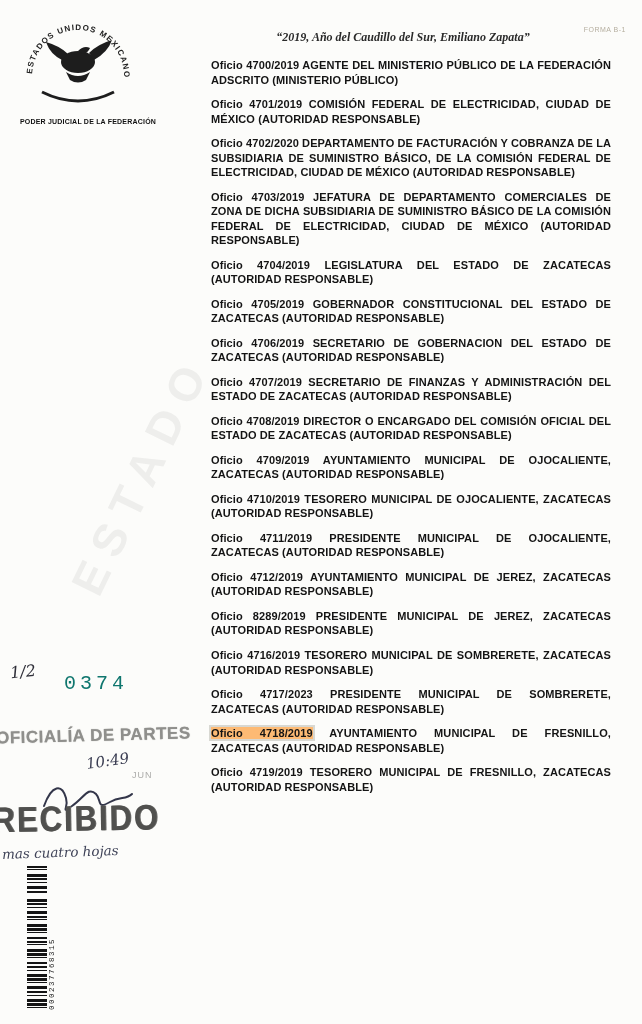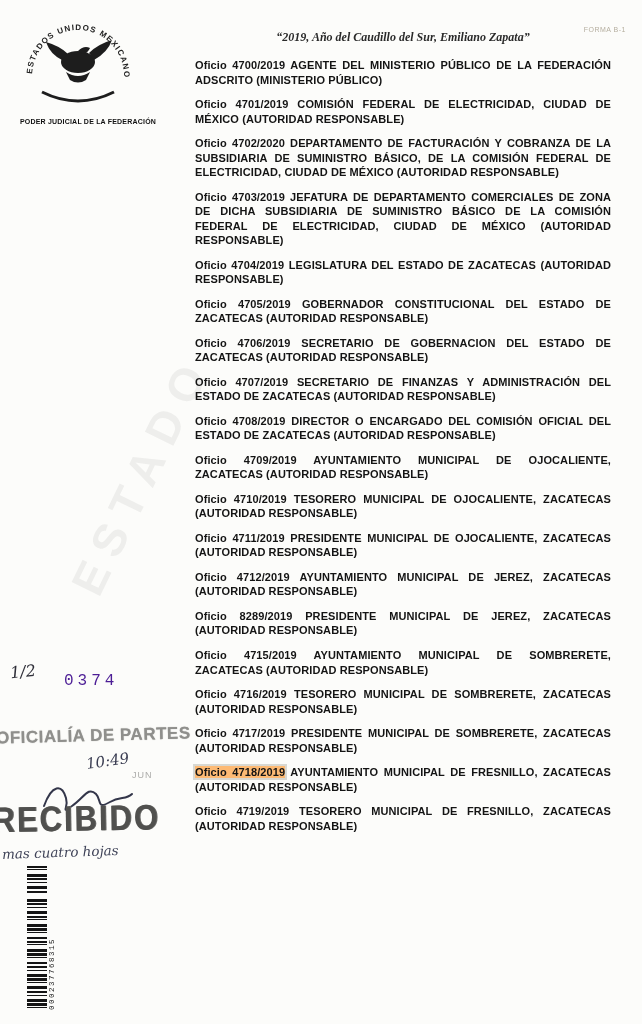--- a/index.html
+++ b/index.html
@@ -16,38 +16,38 @@
   }
   .forma{position:absolute;right:16px;top:26px;font-size:7px;color:#b5ae9f;letter-spacing:0.5px;}
   .seal{position:absolute;left:14px;top:8px;}
   .institution{
     position:absolute;left:4px;top:118px;width:168px;text-align:center;
     font-size:7px;font-weight:bold;letter-spacing:0.2px;color:#111;
   }
   
   .content{position:absolute;left:195px;top:58px;width:416px;z-index:2;}
   .entry{
-    margin:0 0 10px 0;font-size:11px;font-weight:bold;line-height:1.32;
+    margin:0 0 10px 16px;font-size:11px;font-weight:bold;line-height:1.32;
     text-align:justify;letter-spacing:0.1px;
   }
   .entry .hl{background:#fdba74;box-shadow:0 0 0 2px #d8d8d2;}
   
   .watermark{
     position:absolute;left:60px;top:580px;transform:rotate(-64deg);transform-origin:left top;
     font-size:46px;font-weight:bold;color:rgba(60,60,60,0.07);
     letter-spacing:12px;white-space:nowrap;z-index:1;
   }
   
   .stamp-fraction{
     position:absolute;left:10px;top:662px;font-family:"DejaVu Serif",serif;
     font-style:italic;font-size:16px;color:#2e2e38;transform:rotate(-6deg);
   }
   .stamp-folio{
     position:absolute;left:64px;top:672px;font-family:"Liberation Mono",monospace;
-    font-size:16px;letter-spacing:4px;color:#4c1d95;
+    font-size:20px;letter-spacing:4px;color:#0f766e;
   }
   .stamp-office{
     position:absolute;left:-4px;top:726px;font-size:17px;font-weight:bold;
     letter-spacing:0.5px;color:#8f8f8c;white-space:nowrap;transform:rotate(-1.5deg);
     text-shadow:0 0 1px #a5a5a2;
   }
   .stamp-time{
     position:absolute;left:86px;top:752px;font-style:italic;font-size:15px;
     color:#3a3d52;transform:rotate(-8deg);font-family:"DejaVu Serif",serif;
   }
@@ -131,25 +131,24 @@
 
     <p class="entry"><span class="num">Oficio 4710/2019</span> <span class="body">TESORERO MUNICIPAL DE OJOCALIENTE, ZACATECAS (AUTORIDAD RESPONSABLE)</span></p>
 
     <p class="entry"><span class="num">Oficio 4711/2019</span> <span class="body">PRESIDENTE MUNICIPAL DE OJOCALIENTE, ZACATECAS (AUTORIDAD RESPONSABLE)</span></p>
 
     <p class="entry"><span class="num">Oficio 4712/2019</span> <span class="body">AYUNTAMIENTO MUNICIPAL DE JEREZ, ZACATECAS (AUTORIDAD RESPONSABLE)</span></p>
 
 
     <p class="entry"><span class="num">Oficio 8289/2019</span> <span class="body">PRESIDENTE MUNICIPAL DE JEREZ, ZACATECAS (AUTORIDAD RESPONSABLE)</span></p>
 
-    <p class="entry"><span class="num">Oficio 4715/2019</span> <span class="body">AYUNTAMIENTO MUNICIPAL DE SOMBRERETE, ZACATECAS (AUTORIDAD RESPONSABLE)</span></p>
 
     <p class="entry"><span class="num">Oficio 4716/2019</span> <span class="body">TESORERO MUNICIPAL DE SOMBRERETE, ZACATECAS (AUTORIDAD RESPONSABLE)</span></p>
 
-    <p class="entry"><span class="num">Oficio 4717/2019</span> <span class="body">PRESIDENTE MUNICIPAL DE SOMBRERETE, ZACATECAS (AUTORIDAD RESPONSABLE)</span></p>
+    <p class="entry"><span class="num">Oficio 4717/2023</span> <span class="body">PRESIDENTE MUNICIPAL DE SOMBRERETE, ZACATECAS (AUTORIDAD RESPONSABLE)</span></p>
 
     <p class="entry"><span class="num hl">Oficio 4718/2019</span> <span class="body">AYUNTAMIENTO MUNICIPAL DE FRESNILLO, ZACATECAS (AUTORIDAD RESPONSABLE)</span></p>
 
     <p class="entry"><span class="num">Oficio 4719/2019</span> <span class="body">TESORERO MUNICIPAL DE FRESNILLO, ZACATECAS (AUTORIDAD RESPONSABLE)</span></p>
 
   </div>
 
   <div class="stamp-fraction">1/2</div>
 
   <div class="stamp-folio">0374</div>

